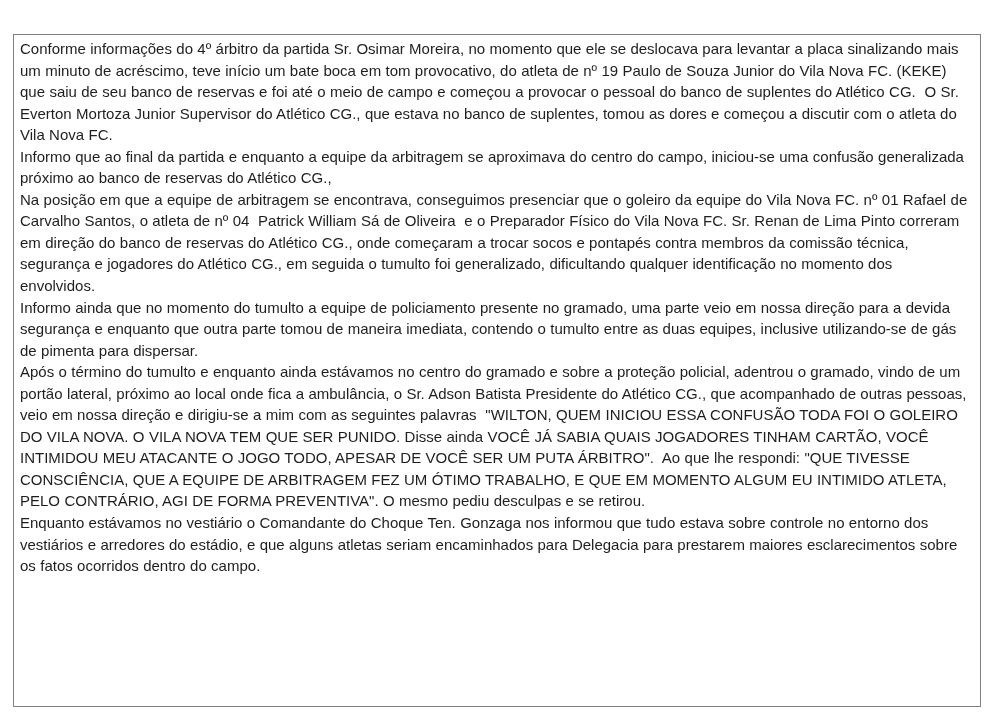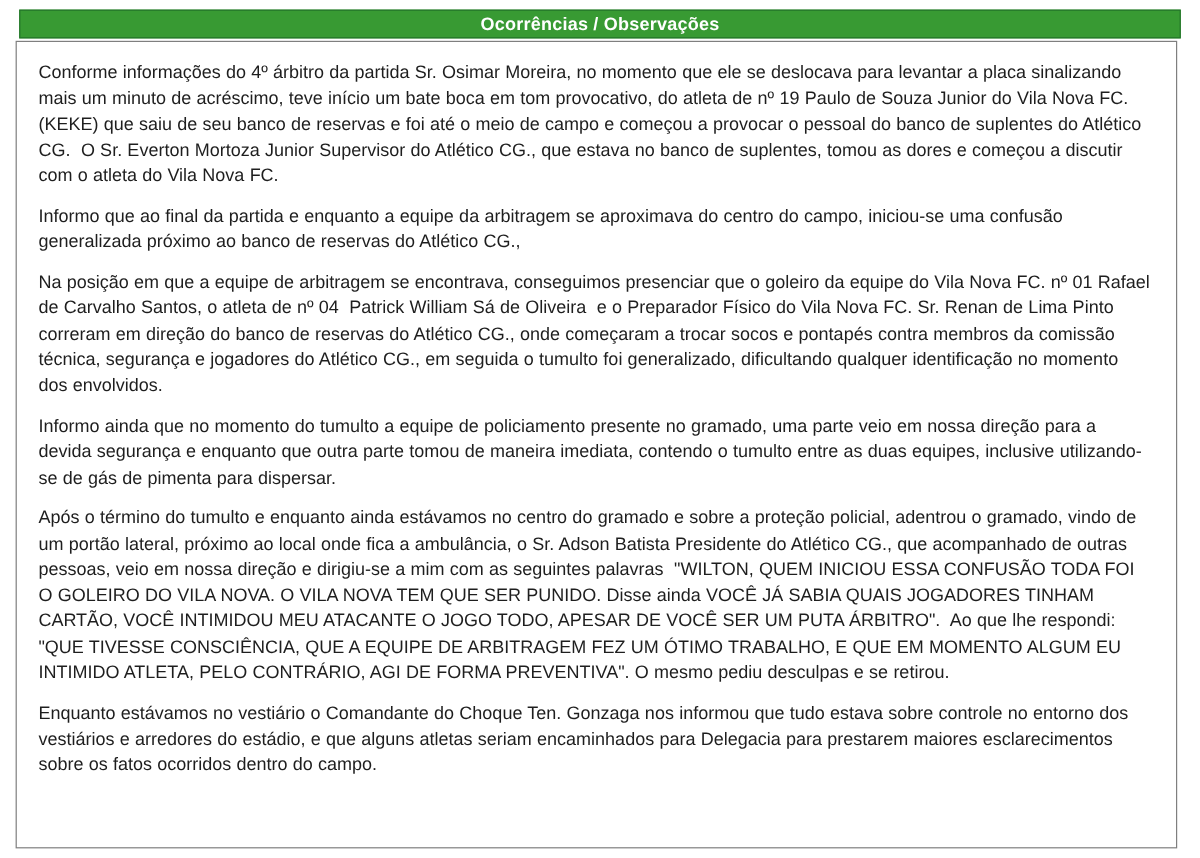--- a/index.html
+++ b/index.html
@@ -36,36 +36,33 @@
   .body-box{
     position:absolute;left:13px;top:34px;
     width:968px;height:673px;
     border:1.5px solid var(--box-border);
     box-sizing:border-box;
     background:#ffffff;
     padding:3px 9px 0 6px;
     overflow:hidden;
   }
   .body-box p{
-    margin:12px;
+    margin:0;
     font-size:15px;
     line-height:21.55px;
     color:var(--body-text);
     white-space:pre-wrap;
     word-spacing:.2px;
   }
 </style>
 </head>
 <body>
 
 <div class="page">
 
-  <div class="header-bar">
-    <span class="header-title">Ocorrências / Observações</span>
-  </div>
 
   <div class="body-box">
 
       <p>Conforme informações do 4º árbitro da partida Sr. Osimar Moreira, no momento que ele se deslocava para levantar a placa sinalizando mais um minuto de acréscimo, teve início um bate boca em tom provocativo, do atleta de nº 19 Paulo de Souza Junior do Vila Nova FC. (KEKE) que saiu de seu banco de reservas e foi até o meio de campo e começou a provocar o pessoal do banco de suplentes do Atlético CG.  O Sr. Everton Mortoza Junior Supervisor do Atlético CG., que estava no banco de suplentes, tomou as dores e começou a discutir com o atleta do Vila Nova FC.</p>
 
 
 
       <p>Informo que ao final da partida e enquanto a equipe da arbitragem se aproximava do centro do campo, iniciou-se uma confusão generalizada próximo ao banco de reservas do Atlético CG.,</p>
 
       <p>Na posição em que a equipe de arbitragem se encontrava, conseguimos presenciar que o goleiro da equipe do Vila Nova FC. nº 01 Rafael de Carvalho Santos, o atleta de nº 04  Patrick William Sá de Oliveira  e o Preparador Físico do Vila Nova FC. Sr. Renan de Lima Pinto correram em direção do banco de reservas do Atlético CG., onde começaram a trocar socos e pontapés contra membros da comissão técnica, segurança e jogadores do Atlético CG., em seguida o tumulto foi generalizado, dificultando qualquer identificação no momento dos envolvidos.</p>

